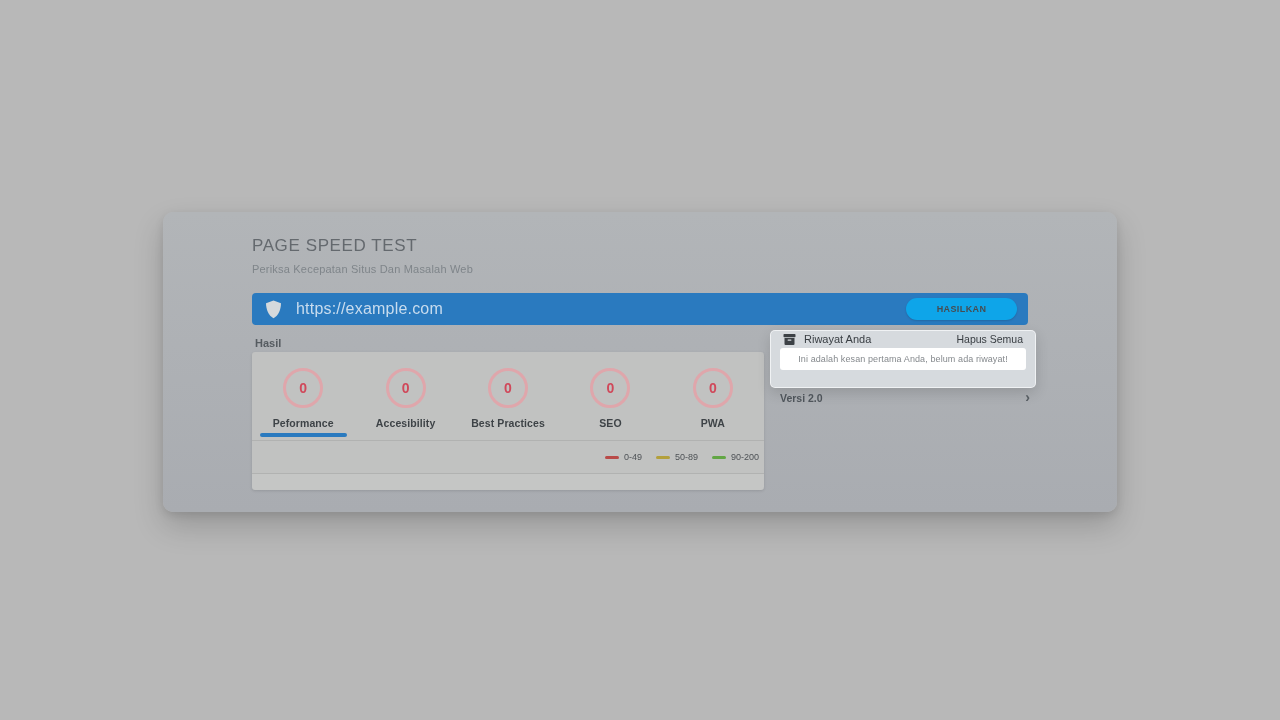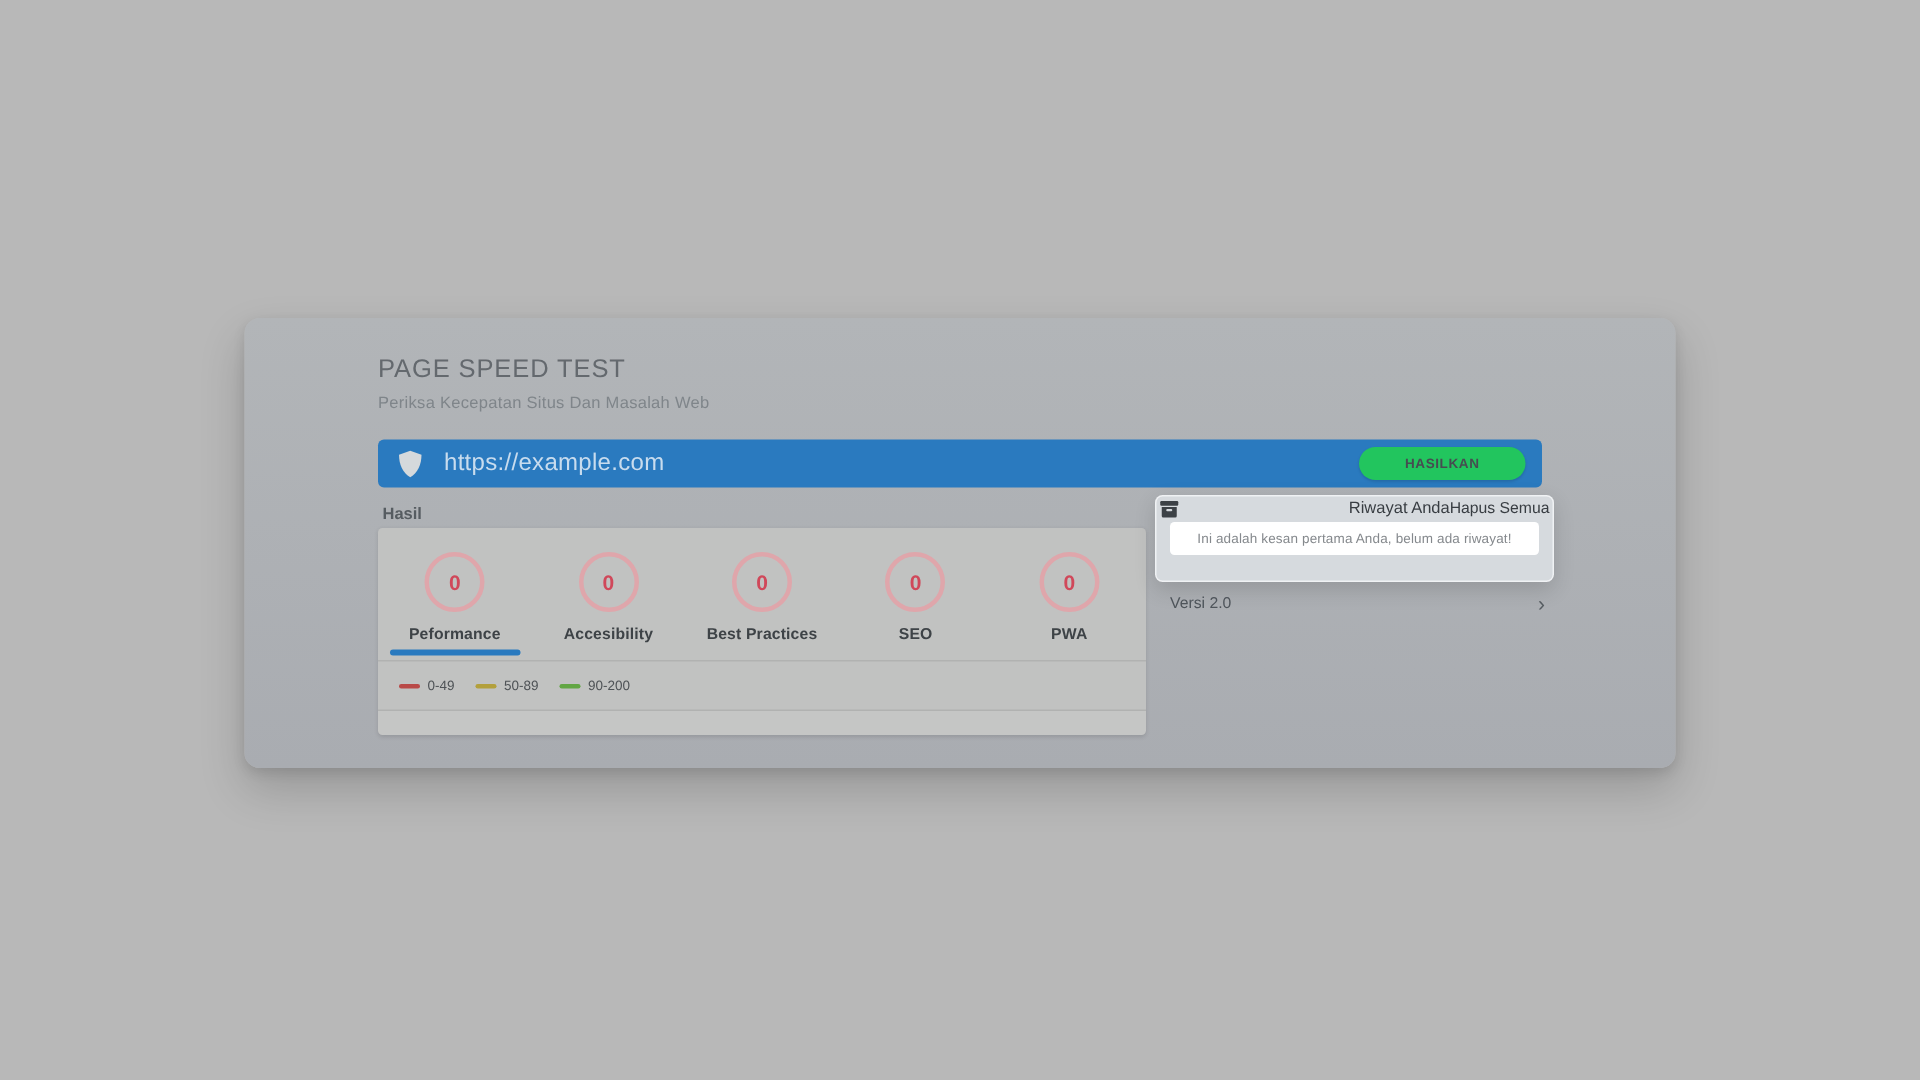--- a/index.html
+++ b/index.html
@@ -42,21 +42,21 @@
   .shield-wrap { margin-left: 13px; width: 17px; height: 19px; display: flex; }
   .url-text {
     margin-left: 14px;
     font-size: 16px; color: #c8dcee; letter-spacing: 0.2px;
     flex: 1;
   }
   .submit-btn {
     margin-right: 11px;
     width: 111px; height: 22px;
     border: none; border-radius: 11px;
-    background: #22c55e;
+    background: #0ea5e9;
     font-family: inherit;
     font-size: 9px; font-weight: bold; letter-spacing: 0.4px;
     color: #474c51;
     box-shadow: 0 1px 2px rgba(0,0,0,0.15);
     cursor: pointer;
   }
 
   
   .hasil-label {
     position: absolute; left: 92px; top: 125px;
@@ -87,21 +87,21 @@
     font-size: 10.5px; font-weight: bold; color: #3e4347; letter-spacing: 0.1px;
   }
   .tab-indicator {
     position: absolute; left: 8px; top: 81px;
     width: 87px; height: 4px; border-radius: 2px;
   }
   .divider-1 { position: absolute; left: 0; top: 88px; width: 100%; height: 1px; background: #b1b2b1; }
   .divider-2 { position: absolute; left: 0; top: 121px; width: 100%; height: 1px; background: #b1b2b1; }
   .legend-row {
     position: absolute; left: 0; top: 89px; width: 100%; height: 32px;
-    display: flex; align-items: center; 
+    display: flex; align-items: center; justify-content: flex-end;
     padding-right: 5px;
   }
   .legend-item { display: flex; align-items: center; margin-left: 14px; }
   .legend-dash { width: 14px; height: 3px; border-radius: 1.5px; margin-right: 5px; }
   .legend-label { font-size: 9px; color: #4e5256; }
   .results-footer {
     position: absolute; left: 0; top: 122px; width: 100%; height: 16px;
     background: rgba(255,255,255,0.07);
     border-radius: 0 0 3px 3px;
   }
@@ -111,41 +111,41 @@
     position: absolute; left: 607px; top: 118px;
     width: 266px; height: 58px;
     background: #d6dade;
     border: 1px solid rgba(244,246,248,0.85);
     border-radius: 5px;
     box-shadow: 0 5px 14px rgba(0,0,0,0.14);
   }
   .history-header {
     height: 16px;
     display: flex; align-items: center;
-    padding: 0 2px;
-    text-align: right;
+    padding: 0 12px;
   }
   .archive-wrap { width: 13px; height: 13px; display: flex; margin-right: 8px; }
   .history-title { font-size: 11px; font-weight: 500; color: #383d42; flex: 1; }
   .clear-history { font-size: 10.5px; color: #383d42; cursor: pointer; }
   .history-empty {
     margin: 1px 9px 0 9px;
     height: 22px;
     background: #ffffff;
     border-radius: 3px;
     display: flex; align-items: center; justify-content: center;
     font-size: 9px; color: #85898d; letter-spacing: 0.1px;
   }
 
   
   .version-row {
     position: absolute; left: 617px; top: 180px;
     width: 250px; height: 20px;
-    display: flex; align-items: center; justify-content: space-between;
+    display: flex; justify-content: space-between;
     cursor: pointer;
+    font-weight: bold;
   }
   .version-label { font-size: 10.5px; color: #4e545a; }
   .chevron { font-size: 14px; color: #565c61; line-height: 10px; }
 </style>
 </head>
 <body>
 
 <div class="stage">
   <div class="app-card">
 

